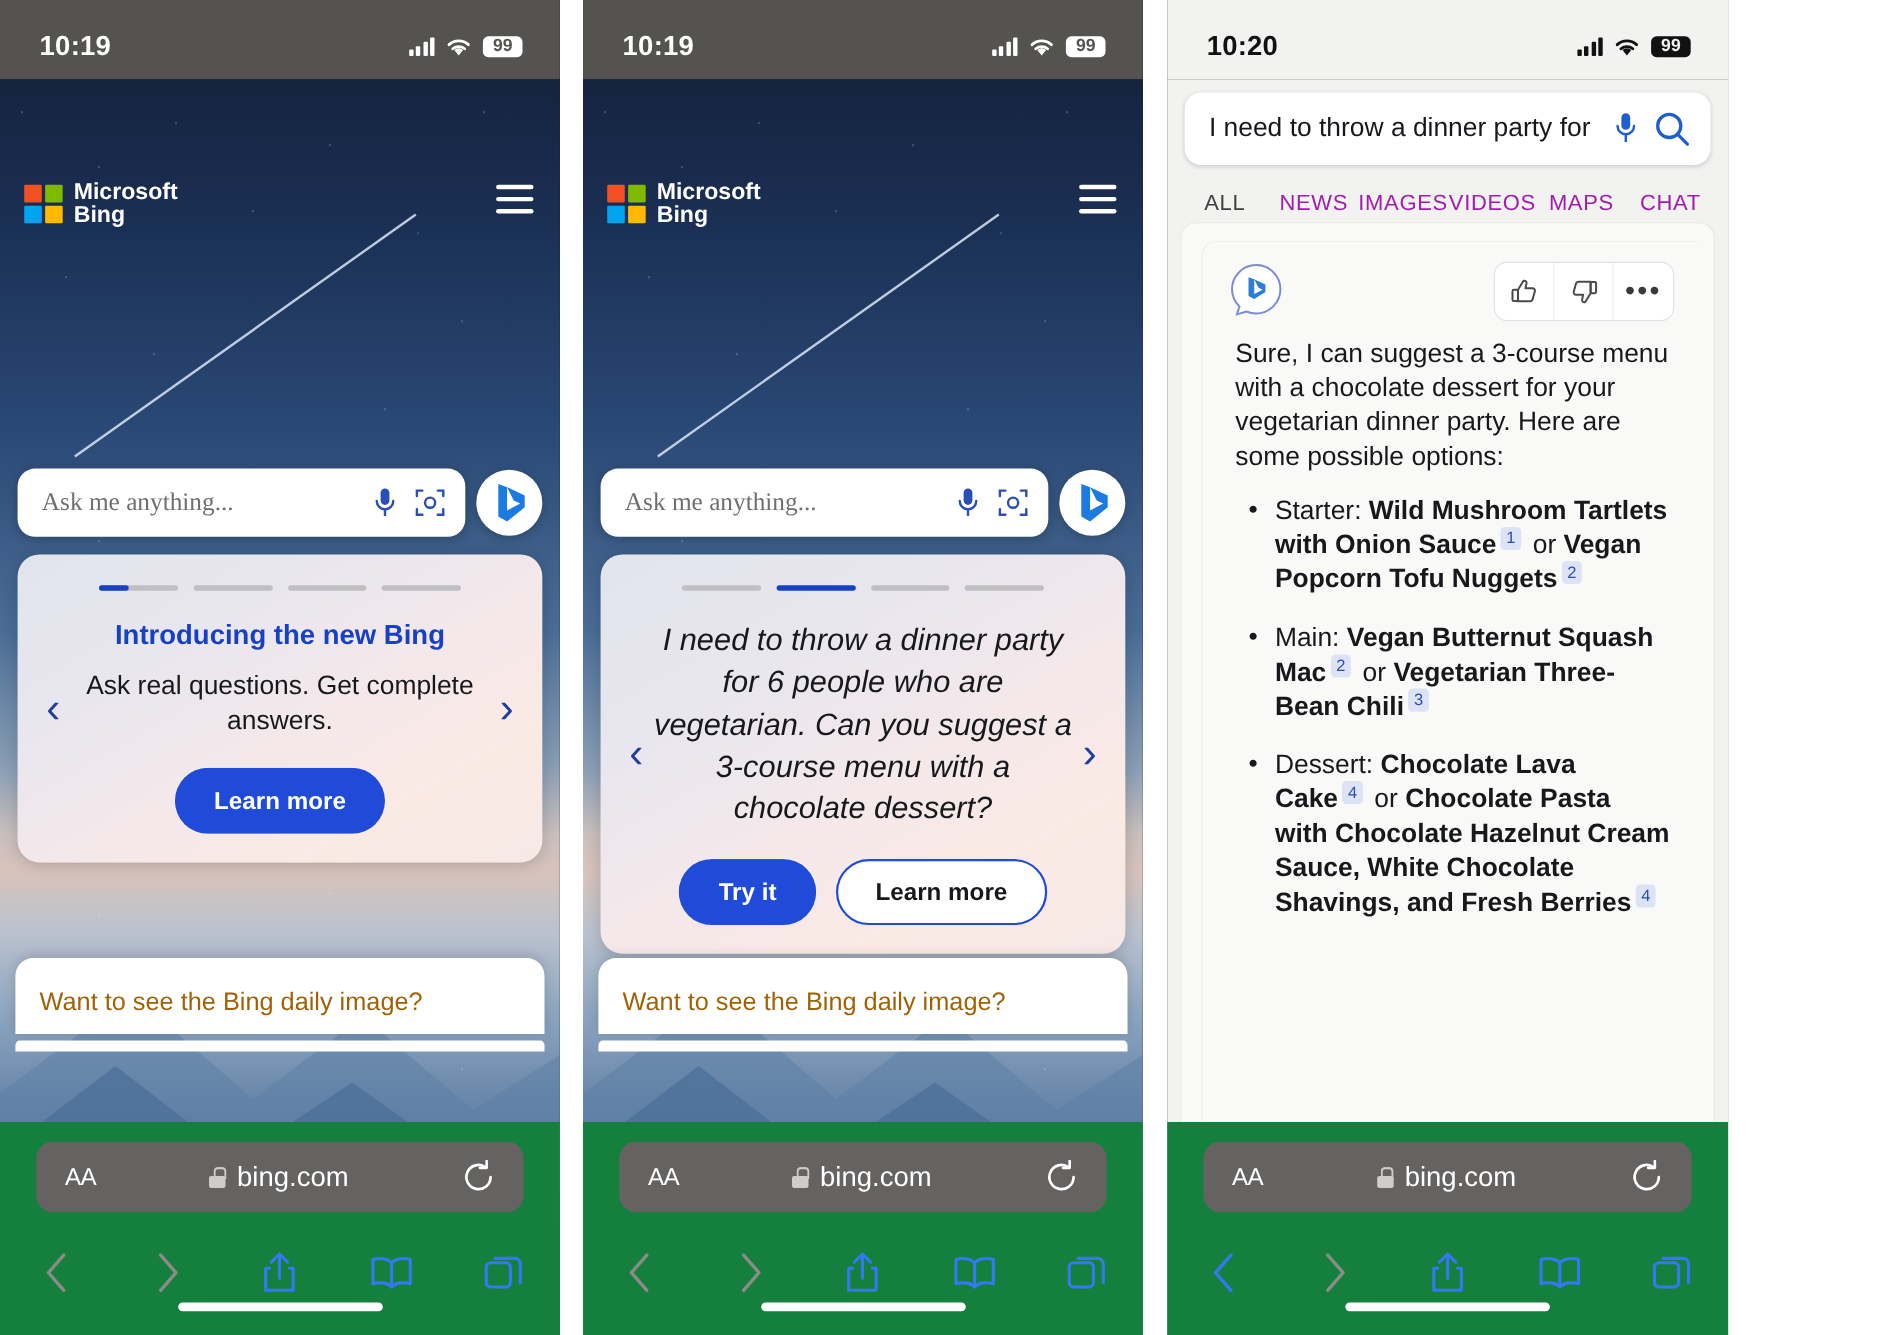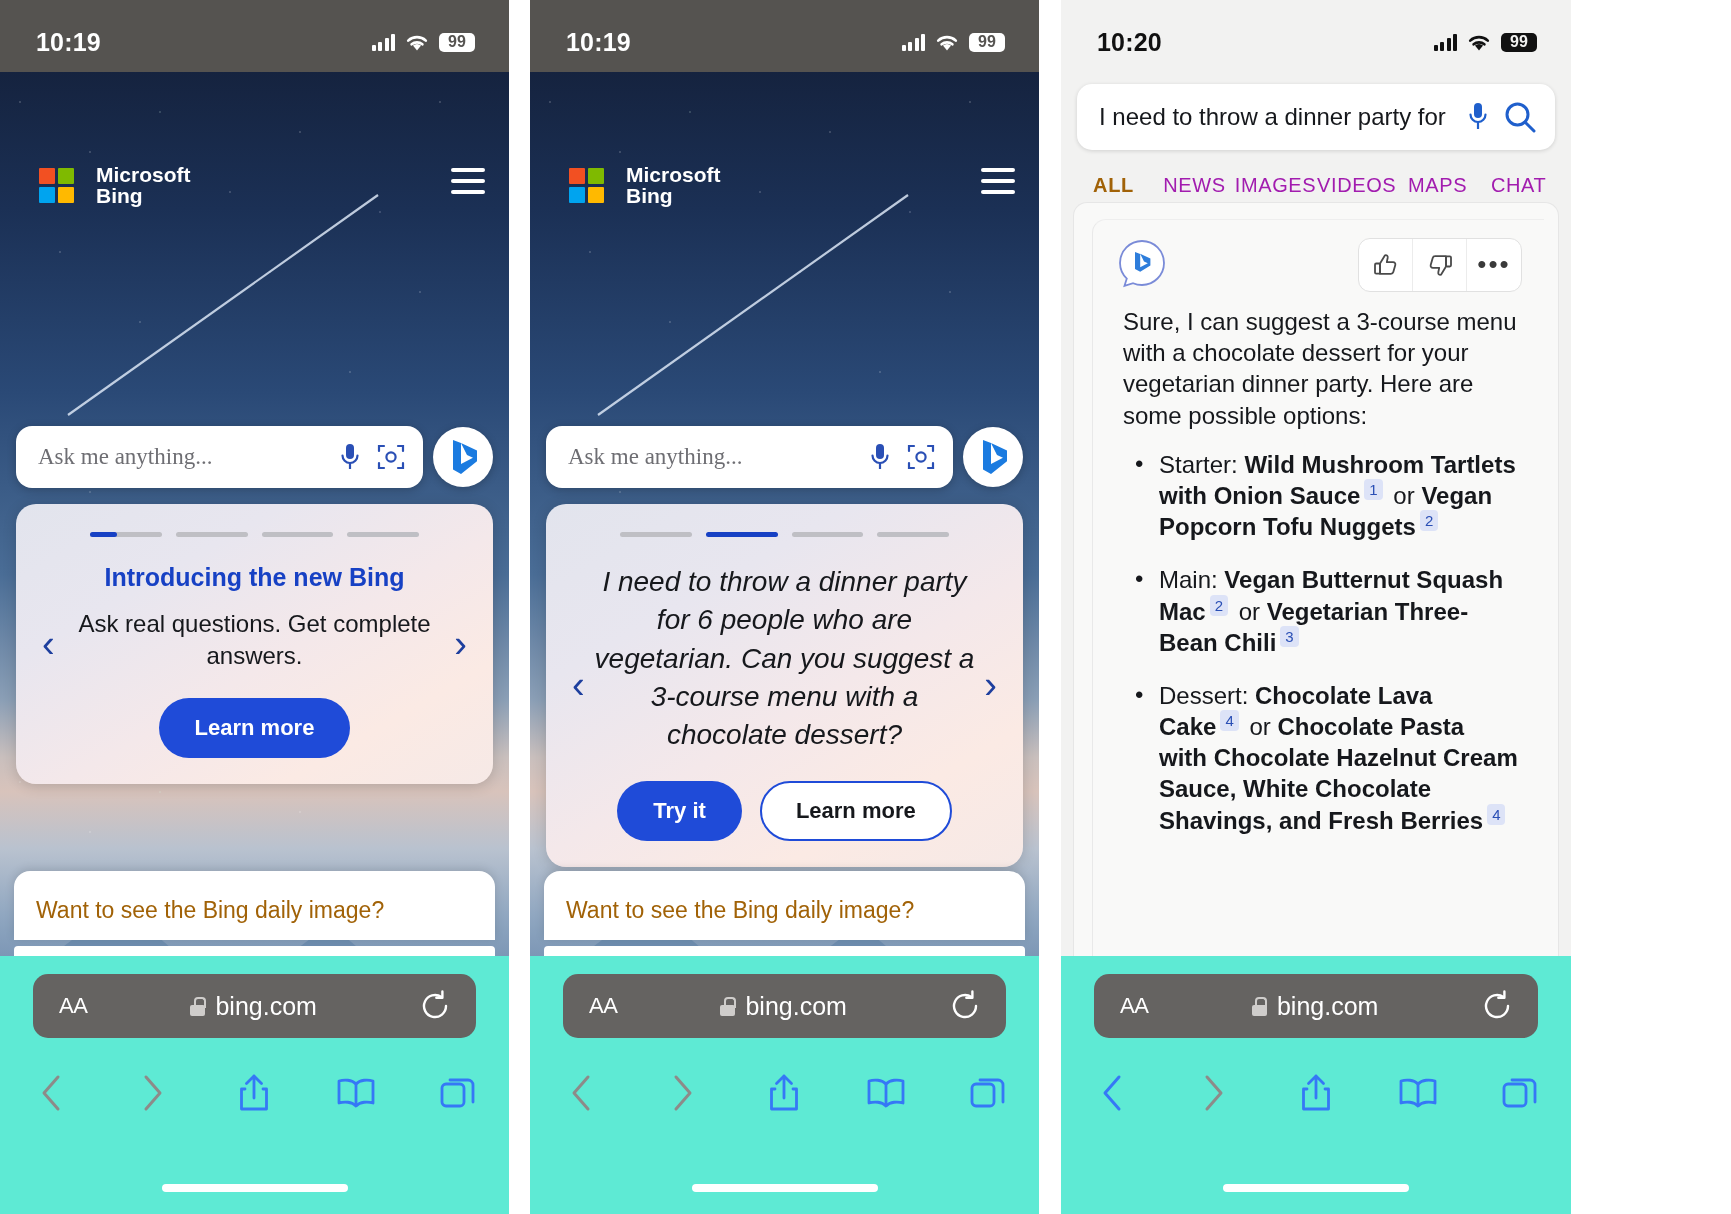--- a/index.html
+++ b/index.html
@@ -86,21 +86,21 @@
       radial-gradient(1px 1px at 350px 300px, #fff, transparent);
     background-repeat: repeat; background-size: 500px 340px;
   }
   .meteor {
     position:absolute; left: 58px; top: 118px; width: 330px; height: 230px;
     pointer-events:none;
   }
   
   .mtn { position:absolute; left:0; right:0; bottom:0; height: 430px; }
 
-  .logo { position: absolute; top: 92px; left: 39px; display: flex; align-items: center; gap: 22px; z-index: 5;}
+  .logo { position: absolute; top: 92px; left: 22px; display: flex; align-items: center; gap: 10px; z-index: 5;}
   .logo-grid { width: 35px; height: 35px; display: grid; grid-template-columns: 1fr 1fr; grid-template-rows: 1fr 1fr; gap: 3px; }
   .logo-grid span { display:block; border-radius:1px; }
   .logo-text { color: #fff; font-size: 21px; font-weight: bold; line-height: 1.02; }
   .hamburger { position:absolute; top: 96px; right: 24px; width: 34px; height: 26px;
     display:flex; flex-direction:column; justify-content:space-between; z-index: 6; cursor:pointer;}
   .hamburger i { display:block; height: 4px; background:#fff; border-radius:2px; }
 
   
   .searchrow { position:absolute; left: 16px; right: 16px; top: 354px; display:flex; align-items:center; gap: 10px; z-index: 10; }
   .searchpill {
@@ -145,22 +145,22 @@
   .daily {
     position:absolute; left: 14px; right: 14px; bottom: 274px;
     background:#fff; border-radius: 16px 16px 0 0; padding: 26px 22px 16px;
     font-size: 23px; color:#a16207; z-index: 12;
     box-shadow: 0 -2px 10px rgba(0,0,0,.13);
   }
   .daily-strip { position:absolute; left: 14px; right: 14px; bottom: 258px; height: 10px; background:#fff; border-radius: 4px 4px 0 0; z-index: 11;}
 
   
   .chrome {
-    position:absolute; left:0; right:0; bottom:0; height: 258px;
-    background:#5eead4; z-index: 30;
+    position:absolute; left:0; right:0; bottom:0; height: 194px;
+    background:#15803d; z-index: 30;
   }
   .urlbar {
     position:absolute; left: 33px; right: 33px; top: 18px; height: 64px;
     background:#656361; border-radius: 15px; display:flex; align-items:center;
     padding: 0 26px; justify-content:space-between;
   }
   .aa { color:#fff; font-size: 22px; letter-spacing:-.5px;}
   .urlmid { display:flex; align-items:center; gap: 10px; color:#fff; font-size: 25px; }
   .lock { width: 15px; height: 19px; position:relative; display:inline-block;}
   .lock::after { content:''; position:absolute; left:0; bottom:0; width:15px; height:11px; background:#cfcdcb; border-radius:2px;}
@@ -172,21 +172,21 @@
   
   .results { position:absolute; top: 72px; left: 0; right: 0; bottom: 0; background:#f2f2f1; overflow:hidden;}
   .srchbox {
     margin: 12px 16px 0; background:#fff; border-radius: 15px; height: 66px;
     display:flex; align-items:center; padding: 0 18px 0 22px; gap: 14px;
     box-shadow: 0 1px 4px rgba(0,0,0,.14);
   }
   .srchbox .q { flex:1; font-size: 24px; color:#16181c; white-space:nowrap; overflow:hidden;}
   .tabs { display:flex; align-items:center; gap: 0; padding: 0 12px; margin-top: 10px; }
   .tab { flex:1; text-align:center; font-size: 20px; color:#a21caf; letter-spacing:.6px; padding: 14px 0 12px; position:relative; cursor:pointer;}
-  .tab.active { color:#a16207; font-weight: bold; }
+  .tab.active { color:#404040; font-weight: normal; }
   .tab.active::after { content:''; position:absolute; left: 14%; right: 14%; bottom: 0; height: 4px; background:#1741c4; border-radius:2px;}
   .chatcard {
     position:absolute; left: 12px; right: 12px; top: 130px; bottom: 0;
     background:#f9f9f8; border-radius: 14px 14px 0 0; border:1px solid #e6e6e6; border-bottom:none;
     overflow:hidden;
   }
   .chat-inner { position:absolute; left: 18px; right: 14px; top: 16px; bottom: 0;
     background:#f9f9f8; border-left: 1px solid #e9e9e9; border-top:1px solid #eee; border-radius: 14px 0 0 0;}
   .chat-head { display:flex; align-items:center; justify-content:space-between; padding: 18px 22px 0 22px; }
   .bchip { width: 54px; height: 54px; }

